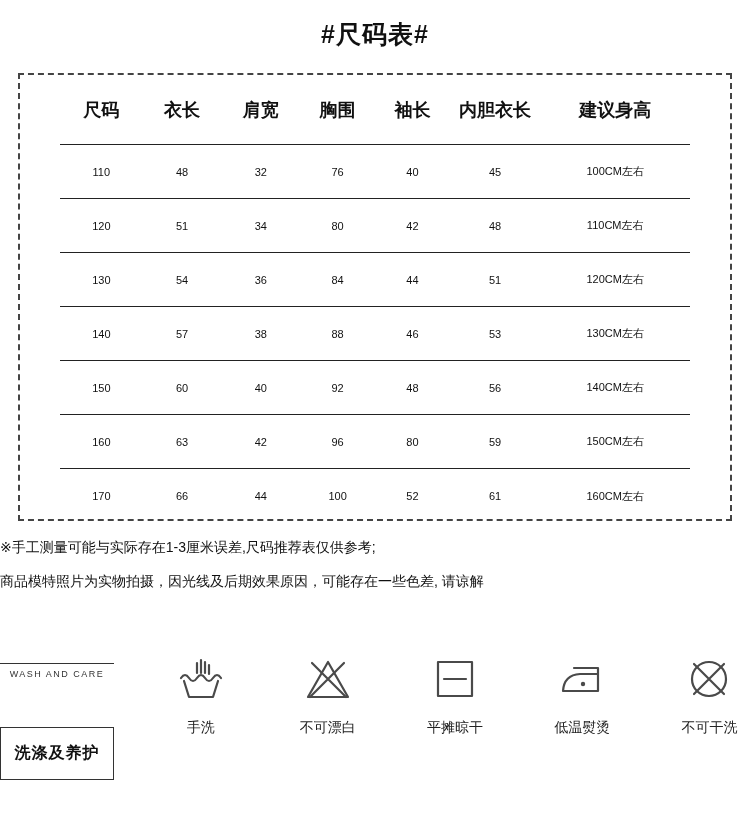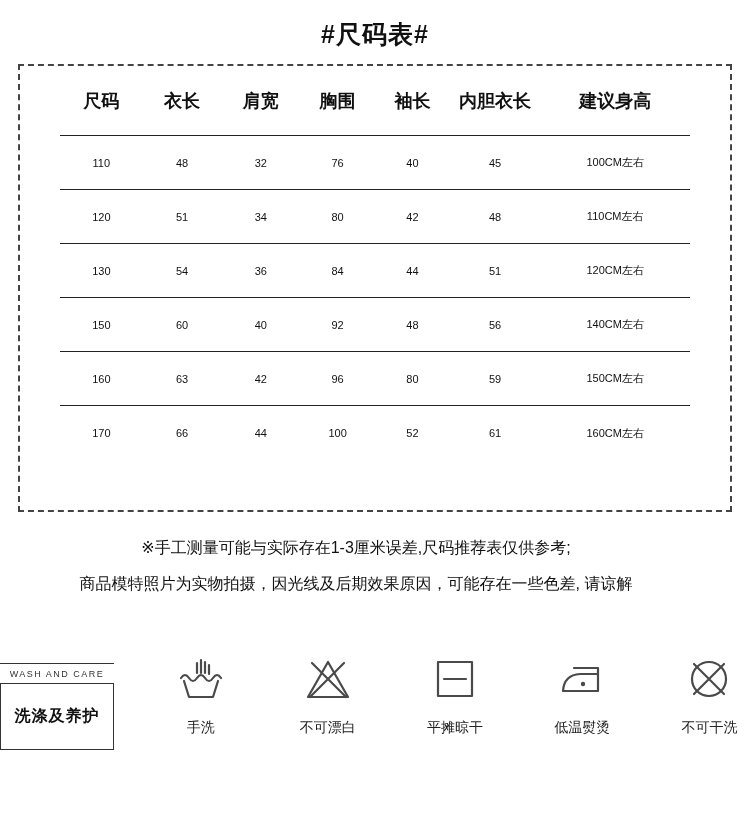--- a/index.html
+++ b/index.html
@@ -3,41 +3,41 @@
 <meta charset="utf-8">
 <style>
   * { margin:0; padding:0; box-sizing:border-box; }
   html,body { width:750px; height:830px; background:#ffffff;
     font-family:"Liberation Sans","DejaVu Sans",sans-serif; color:#111; }
   .page { position:relative; width:750px; height:830px; overflow:hidden; }
 
   .title { position:absolute; top:18px; left:0; width:750px;
     text-align:center; font-size:25px; font-weight:bold; letter-spacing:1px; }
 
-  .size-box { position:absolute; top:64px; left:18px; width:714px; height:448px;
+  .size-box { position:absolute; top:73px; left:18px; width:714px; height:448px;
     border:2px dashed #444; padding:0 40px; }
   .trow { display:grid;
     grid-template-columns:1.05fr 1fr 1fr 0.95fr 0.95fr 1.15fr 1.9fr;
     align-items:center; text-align:center; }
   .trow.head { height:70px; font-weight:bold; font-size:18px; }
   .trow.body { height:54px; font-size:11px; }
   .trow.sep { border-bottom:1px solid #222; }
   .trow .cell { padding:0 2px; }
 
-  .notes { position:absolute; top:540px; left:0; width:712px; text-align:center;
-    font-size:16px; line-height:1.0; }
+  .notes { position:absolute; top:540px; left:0; width:712px; 
+    font-size:14px; line-height:1.0; }
   .notes .note-line { margin-bottom:20px; }
 
   .care { position:absolute; top:655px; left:0; width:750px;
     display:flex; align-items:flex-start; justify-content:center; gap:46px; }
   .care-brand { width:118px; text-align:center; padding-top:8px; }
   .care-brand .en { font-size:9px; letter-spacing:1.5px; color:#333;
     border-top:1px solid #333; padding:5px 0 4px 0; }
   .care-brand .zh { font-size:16px; font-weight:bold; border:1px solid #333;
-    padding:22px 4px; letter-spacing:1px; }
+    padding:15px 4px; letter-spacing:1px;margin-top:44px; }
   .care-item { width:84px; text-align:center; }
   .care-item svg { display:block; margin:0 auto 10px auto; }
   .care-item .lbl { font-size:14px; color:#222; margin-top:16px; }
   svg .ln { fill:none; stroke:#4a4a4a; stroke-width:2.2;
     stroke-linecap:round; stroke-linejoin:round; }
 </style>
 </head>
 <body>
 
 <div class="page">
@@ -78,20 +78,29 @@
     <div class="trow body sep">
       <div class="cell">130</div>
       <div class="cell">54</div>
       <div class="cell">36</div>
       <div class="cell">84</div>
       <div class="cell">44</div>
       <div class="cell">51</div>
       <div class="cell">120CM左右</div>
     </div>
 
+    <div class="trow body sep">
+      <div class="cell">140</div>
+      <div class="cell">57</div>
+      <div class="cell">38</div>
+      <div class="cell">88</div>
+      <div class="cell">46</div>
+      <div class="cell">53</div>
+      <div class="cell">130CM左右</div>
+    </div>
 
     <div class="trow body sep">
       <div class="cell">150</div>
       <div class="cell">60</div>
       <div class="cell">40</div>
       <div class="cell">92</div>
       <div class="cell">48</div>
       <div class="cell">56</div>
       <div class="cell">140CM左右</div>
     </div>

